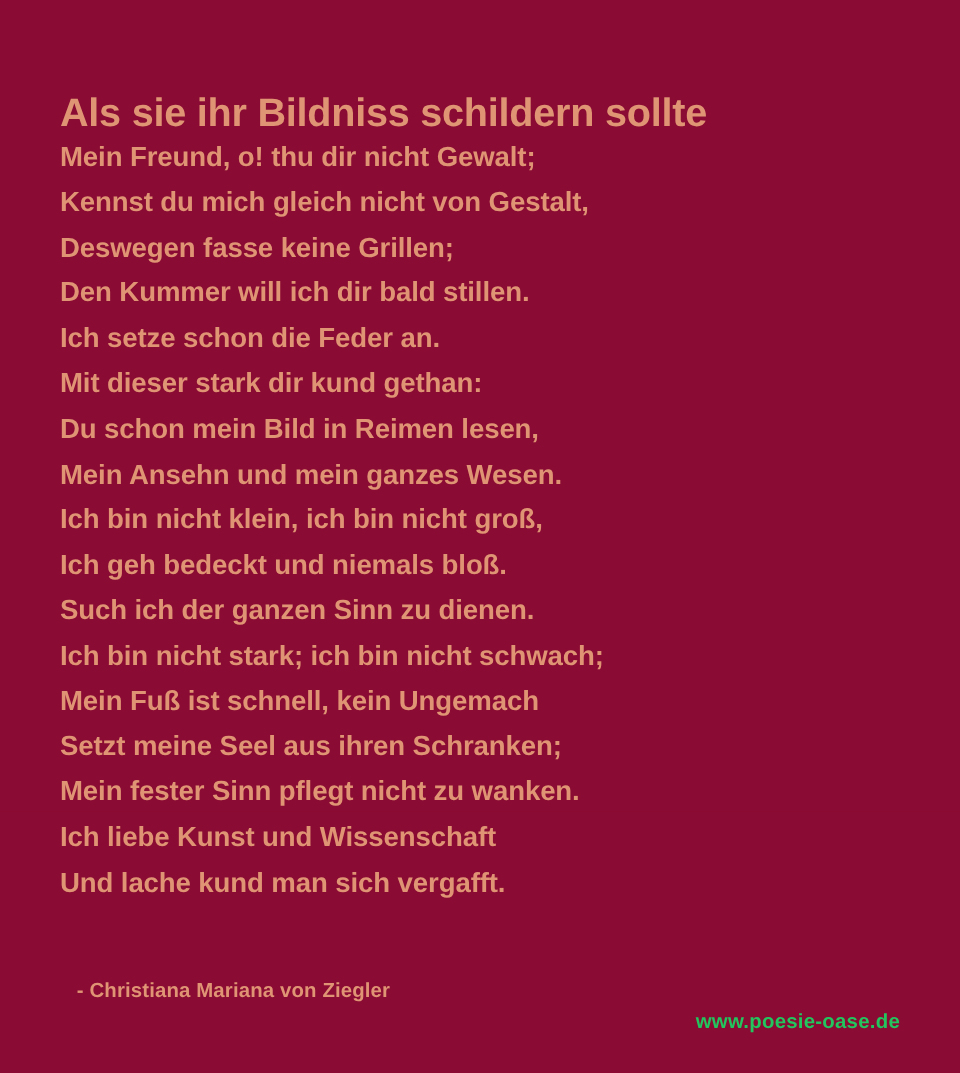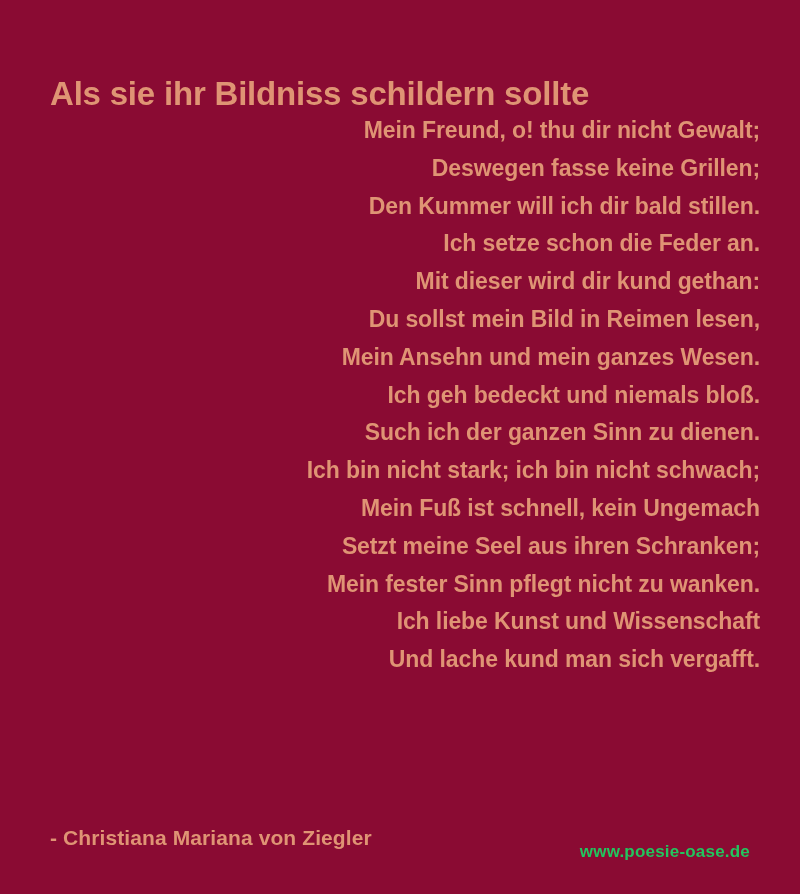--- a/index.html
+++ b/index.html
@@ -37,57 +37,57 @@
     top: 112px;
     width: 710px;
   }
   .poem-line {
     font-size: 23px;
     font-weight: bold;
     color: #df9474;
     line-height: 37.8px;
     white-space: pre;
     letter-spacing: -0.1px;
-    text-align: right;
   }
   .author {
     position: absolute;
-    left: 50px;
+    left: 64px;
     top: 816px;
-    font-size: 21px;
+    font-size: 17px;
     font-weight: bold;
     color: #df9474;
     letter-spacing: 0.1px;
-    margin-top: 10px;
   }
   .site-url {
     position: absolute;
     right: 50px;
     top: 842px;
     font-size: 17px;
     font-weight: bold;
     color: #22c55e;
     letter-spacing: 0.2px;
   }
 </style>
 </head>
 <body>
 
 <div class="page">
 
   <h1 class="poem-title">Als sie ihr Bildniss schildern sollte</h1>
 
   <div class="poem-body">
     <div class="poem-line">Mein Freund, o! thu dir nicht Gewalt;</div>
+    <div class="poem-line">Kennst du mich gleich nicht von Gestalt,</div>
     <div class="poem-line">Deswegen fasse keine Grillen;</div>
     <div class="poem-line">Den Kummer will ich dir bald stillen.</div>
     <div class="poem-line">Ich setze schon die Feder an.</div>
-    <div class="poem-line">Mit dieser wird dir kund gethan:</div>
-    <div class="poem-line">Du sollst mein Bild in Reimen lesen,</div>
+    <div class="poem-line">Mit dieser stark dir kund gethan:</div>
+    <div class="poem-line">Du schon mein Bild in Reimen lesen,</div>
     <div class="poem-line">Mein Ansehn und mein ganzes Wesen.</div>
+    <div class="poem-line">Ich bin nicht klein, ich bin nicht groß,</div>
     <div class="poem-line">Ich geh bedeckt und niemals bloß.</div>
     <div class="poem-line">Such ich der ganzen Sinn zu dienen.</div>
     <div class="poem-line">Ich bin nicht stark; ich bin nicht schwach;</div>
     <div class="poem-line">Mein Fuß ist schnell, kein Ungemach</div>
     <div class="poem-line">Setzt meine Seel aus ihren Schranken;</div>
     <div class="poem-line">Mein fester Sinn pflegt nicht zu wanken.</div>
     <div class="poem-line">Ich liebe Kunst und Wissenschaft</div>
     <div class="poem-line">Und lache kund man sich vergafft.</div>
   </div>
 

